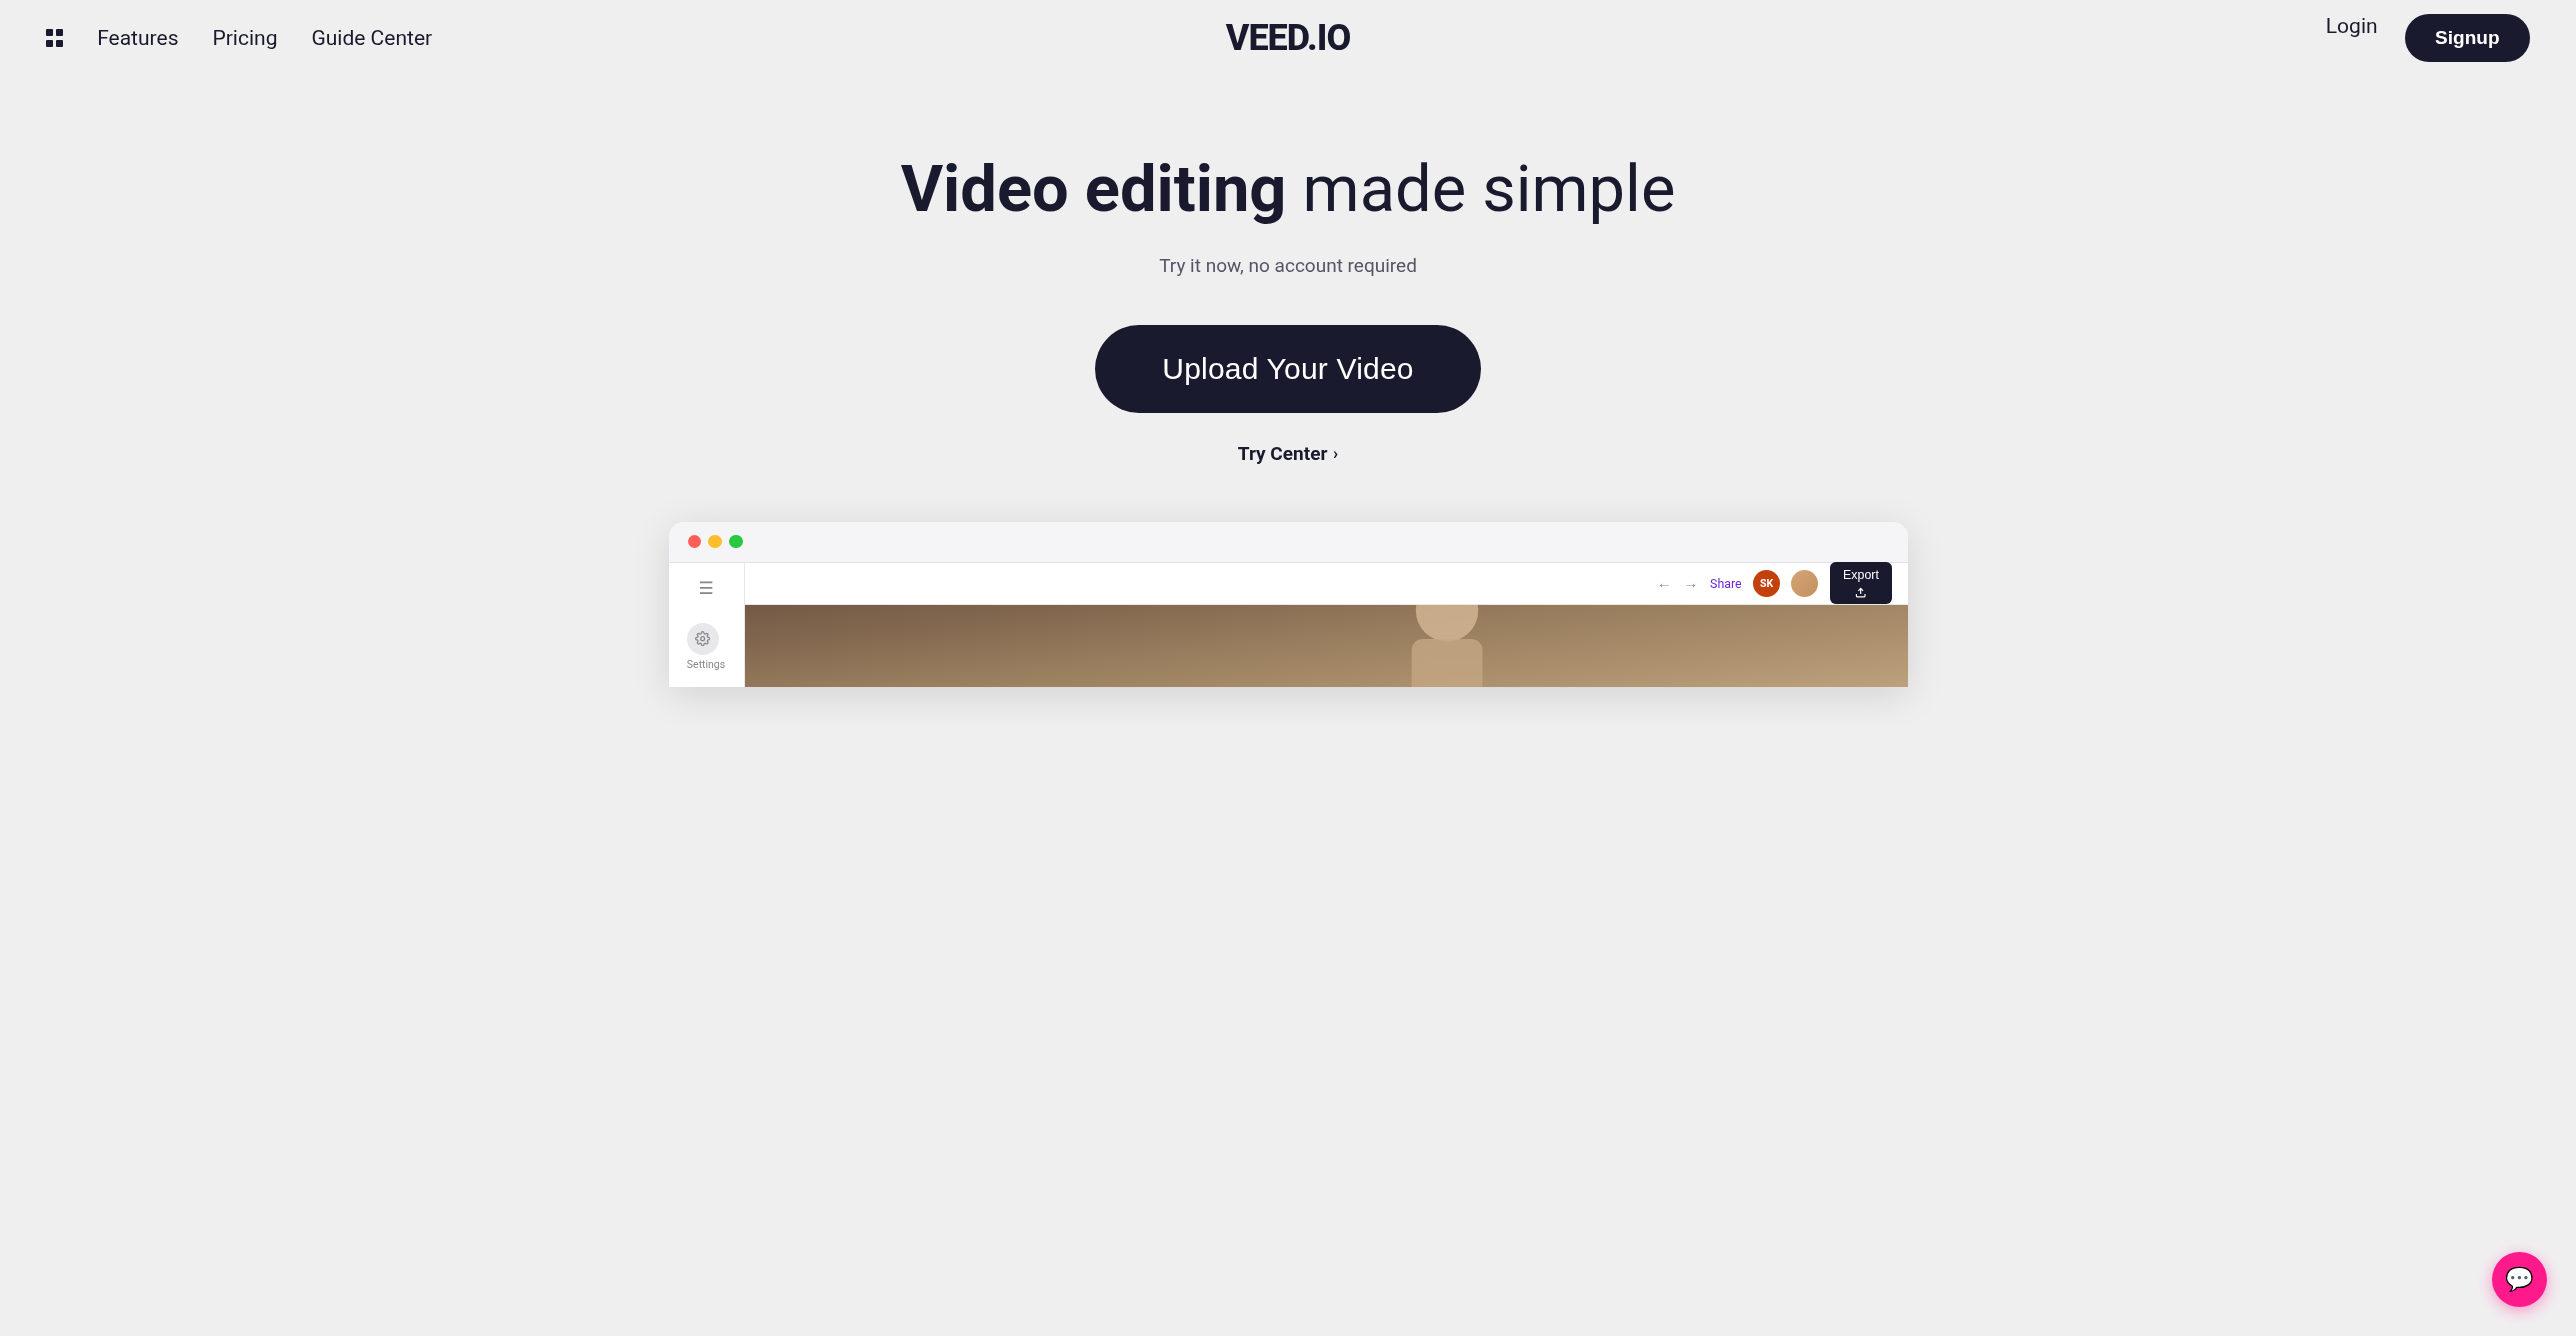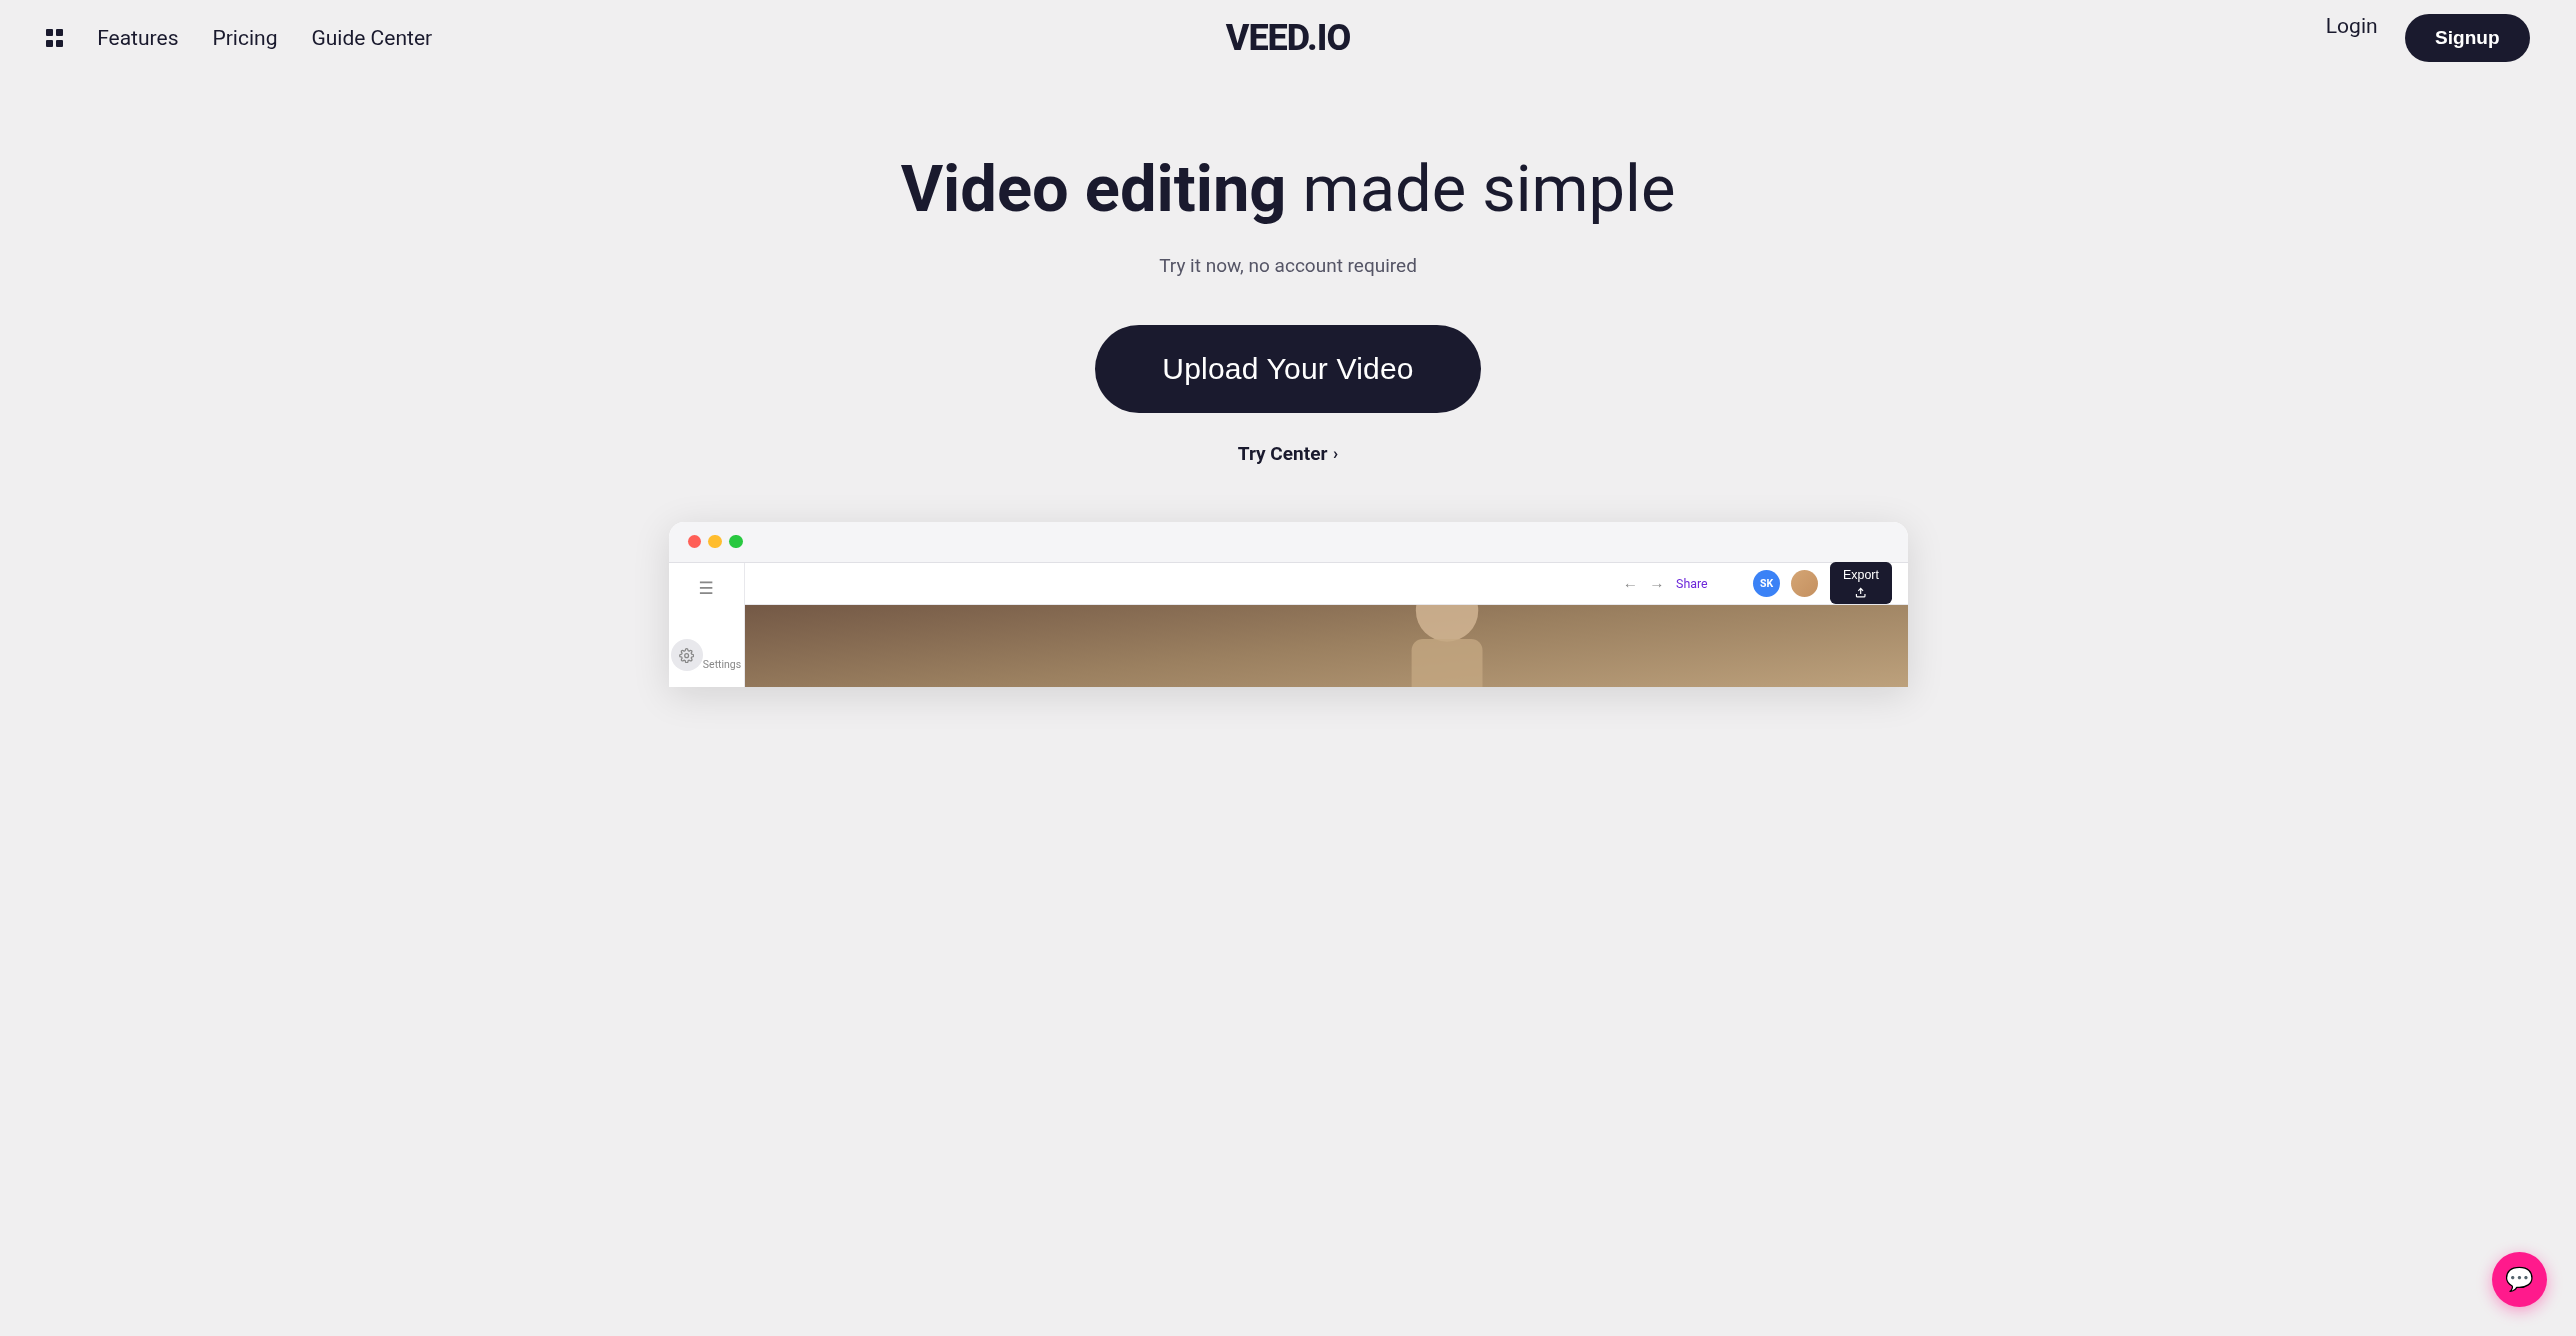--- a/index.html
+++ b/index.html
@@ -209,22 +209,22 @@
 
     .sidebar-menu-icon {
       font-size: 17px;
       color: #888;
       cursor: pointer;
     }
 
     .sidebar-settings-area {
       margin-top: auto;
       display: flex;
-      flex-direction: row;
-      align-items: flex-end;
+      flex-direction: column;
+      align-items: flex-start;
       padding-bottom: 15.3px;
     }
 
     .settings-icon-circle {
       width: 32px;
       height: 32px;
       border-radius: 50%;
       background: #e8e8ec;
       display: flex;
       align-items: center;
@@ -264,28 +264,27 @@
 
     .share-text {
       font-size: 12.4px;
       color: #6d28d9;
     }
 
     .avatar-circle {
       width: 27px;
       height: 27px;
       border-radius: 50%;
-      background: #3b82f6;
+      background: #c2410c;
       display: flex;
       align-items: center;
       justify-content: center;
       font-size: 10.5px;
       color: white;
       font-weight: 700;
-      margin-left: 34px;
     }
 
     .avatar-img {
       width: 27px;
       height: 27px;
       border-radius: 50%;
       background: #d4a574;
       overflow: hidden;
     }
 

